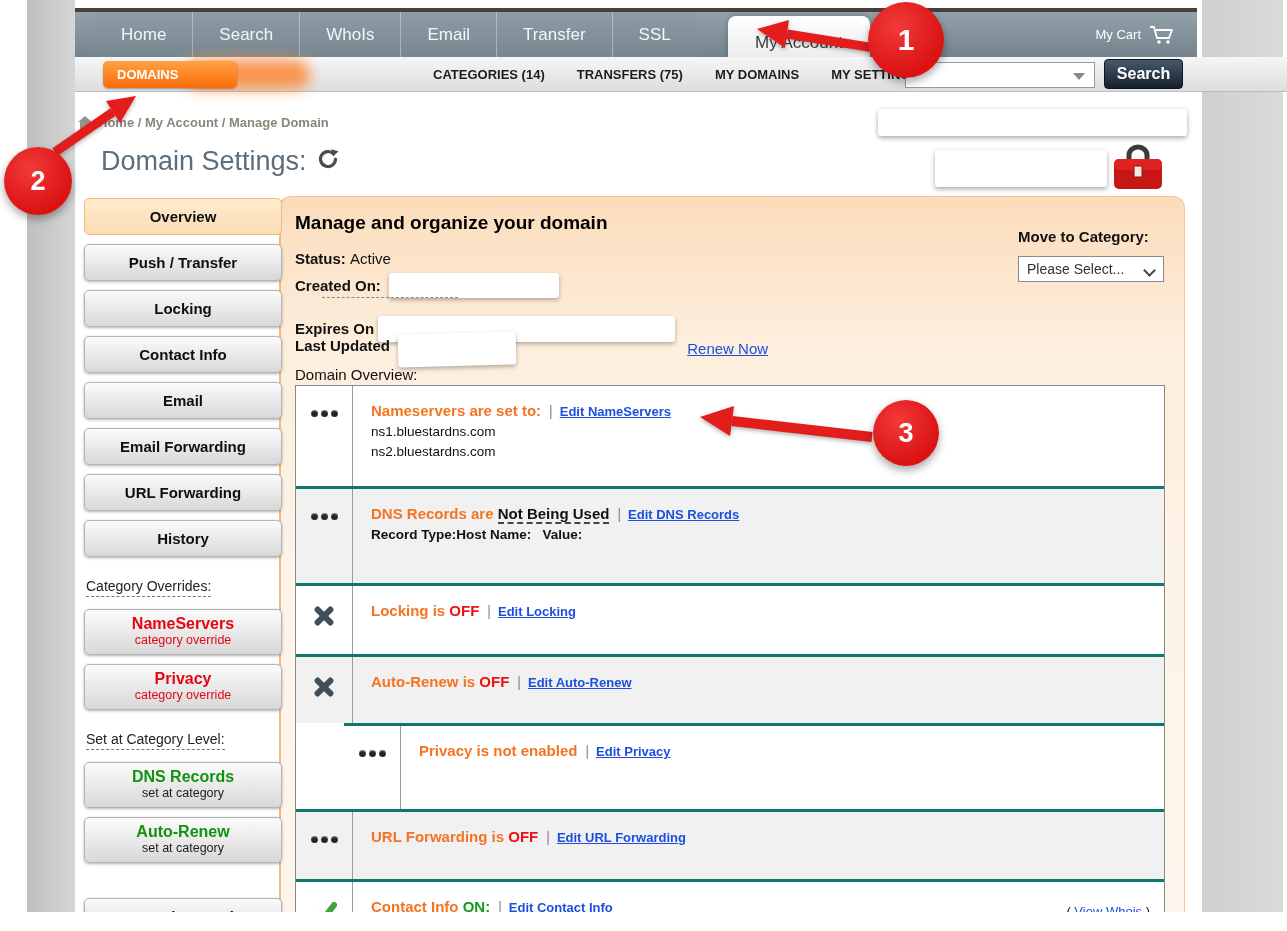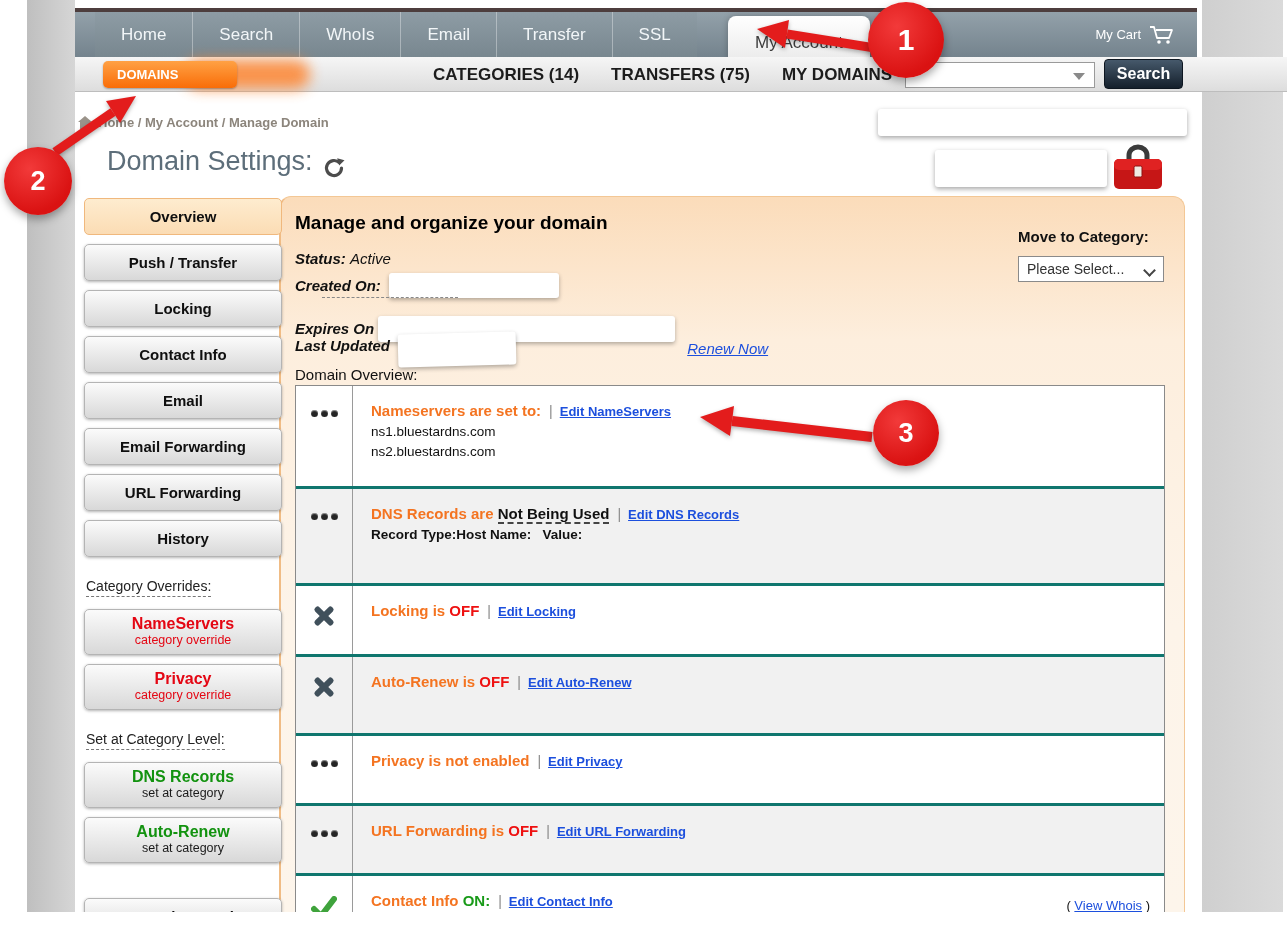--- a/index.html
+++ b/index.html
@@ -32,35 +32,35 @@
 
   
   .subnav { position:absolute; left:75px; top:57px; width:1252px; height:35px;
             background:linear-gradient(180deg,#f6f6f6,#dddddd); border-bottom:1px solid #bdbdbd; }
   .domains-btn { position:absolute; left:28px; top:4px; width:134px; height:27px; border-radius:5px;
                  background:linear-gradient(180deg,#ffa144,#f96d08); color:#fff; font-weight:bold;
                  font-size:13px; line-height:27px; padding-left:14px; box-shadow:0 1px 2px rgba(0,0,0,.3); }
   .domains-smudge { position:absolute; left:110px; top:3px; width:125px; height:29px; border-radius:16px;
                     background:#fd8531; filter:blur(7px); opacity:.85; }
   .subnav-items { position:absolute; left:358px; top:0; height:35px; display:flex; align-items:center; gap:32px; }
-  .subnav-item { font-size:17px; font-weight:bold; color:#1c1c1c; }
+  .subnav-item { font-size:13px; font-weight:bold; color:#1c1c1c; }
   .subnav-search { position:absolute; left:830px; top:5px; width:190px; height:26px; background:#fff;
                    border:1px solid #9a9a9a; }
   .subnav-search .tri { position:absolute; right:9px; top:10px; width:0; height:0;
                         border-left:6px solid transparent; border-right:6px solid transparent;
                         border-top:7px solid #8a8a8a; }
   .search-btn { position:absolute; left:1029px; top:2px; width:79px; height:30px; border-radius:4px;
                 background:linear-gradient(180deg,#46596b,#141f2b); border:1px solid #0d1620;
                 color:#fff; font-weight:bold; font-size:16px; text-align:center; line-height:28px; }
 
   
   .breadcrumb { position:absolute; left:78px; top:115px; display:flex; align-items:center; gap:6px;
                 font-size:13px; font-weight:bold; color:#8c857c; }
   .crumb-sep { color:#8c857c; }
-  .title-row { position:absolute; left:107px; top:146px; display:flex; align-items:flex-end; gap:10px; }
+  .title-row { position:absolute; left:101px; top:146px; display:flex; align-items:flex-start; gap:10px; }
   .title-prefix { font-size:27px; color:#5d6e7a; }
   .title-domain { font-size:31px; color:#f8701d; }
 
   
   .redact { position:absolute; background:#fff; border-radius:3px; box-shadow:0 2px 5px rgba(0,0,0,.35); }
 
   
   .toolbox { position:absolute; left:1112px; top:144px; width:52px; height:47px; }
 
   
@@ -81,21 +81,21 @@
   .sb-red .t1, .sb-red .t2 { color:#e40613; }
   .sb-red .t2 { font-weight:normal; }
   .sb-green .t1 { color:#12920f; }
   .sb-green .t2 { color:#1a1a1a; }
   .sb-header { font-size:14px; color:#222; margin:12px 0 3px 2px; align-self:flex-start;
                border-bottom:1px dashed #777; padding-bottom:2px; }
   .sbtn.upgrade { margin-top:26px; }
 
   
   .h2 { position:absolute; left:295px; top:212px; font-size:19px; font-weight:bold; color:#000; }
-  .stat-line { position:absolute; left:295px; font-size:15px; color:#111; display:flex; align-items:center;font-style:italic; }
+  .stat-line { position:absolute; left:295px; font-size:15px; color:#111; display:flex; align-items:center; }
   .stat-line b { font-weight:bold; }
   .inline-redact { display:inline-block; background:#fff; border-radius:3px; box-shadow:0 2px 4px rgba(0,0,0,.3);
                    margin-left:8px; }
   .dashline { position:absolute; left:322px; top:297px; width:136px; border-bottom:1px dashed #888; }
   .renew { margin-left:12px;margin-top:40px; }
   a.lnk { color:#1c4fdd; text-decoration:underline; font-size:13px; cursor:pointer; }
   .overview-label { position:absolute; left:295px; top:366px; font-size:15px; color:#111; }
 
   
   .mtc-label { position:absolute; left:1018px; top:228px; font-size:15px; font-weight:bold; color:#111; }
@@ -303,29 +303,29 @@
         </div>
       </div>
       <div class="ov-row" style="height: 71px;">
         <div class="ov-icon">
           <div class="xmark"></div>
         </div>
         <div class="ov-body">
           <div class="ov-title"><span class="seg-orange">Locking is </span><span class="seg-red">OFF</span><span class="pipe">|</span><a class="lnk">Edit Locking</a></div>
         </div>
       </div>
-      <div class="ov-row shaded" style="height: 79px;">
+      <div class="ov-row shaded" style="height: 69px;">
         <div class="ov-icon">
           <div class="xmark"></div>
         </div>
         <div class="ov-body">
           <div class="ov-title"><span class="seg-orange">Auto-Renew is </span><span class="seg-red">OFF</span><span class="pipe">|</span><a class="lnk">Edit Auto-Renew</a></div>
         </div>
       </div>
-      <div class="ov-row" style="height: 70px;">
+      <div class="ov-row" style="height: 86px; margin-left: 48px;">
         <div class="ov-icon">
           <div class="dots">
             <i></i>
             <i></i>
             <i></i>
           </div>
         </div>
         <div class="ov-body">
           <div class="ov-title"><span class="seg-orange">Privacy is not enabled</span><span class="pipe">|</span><a class="lnk">Edit Privacy</a></div>
         </div>

